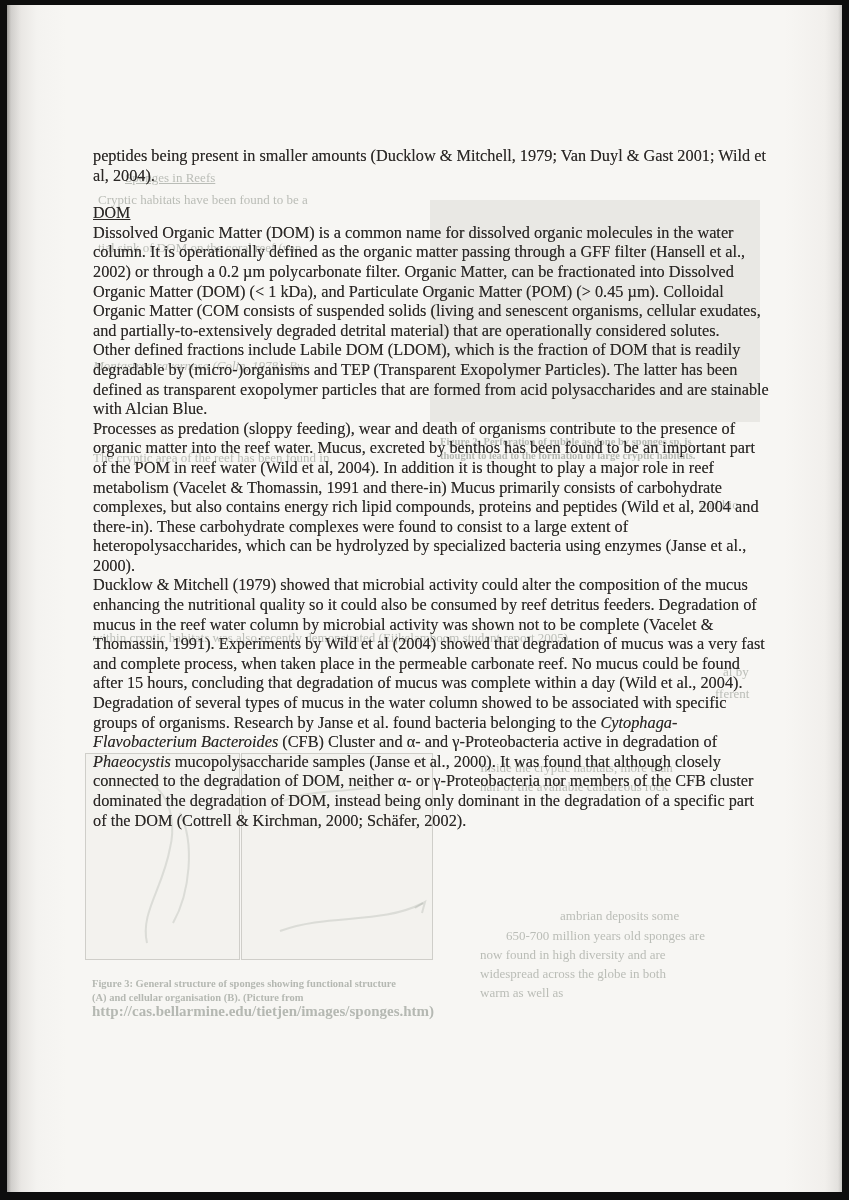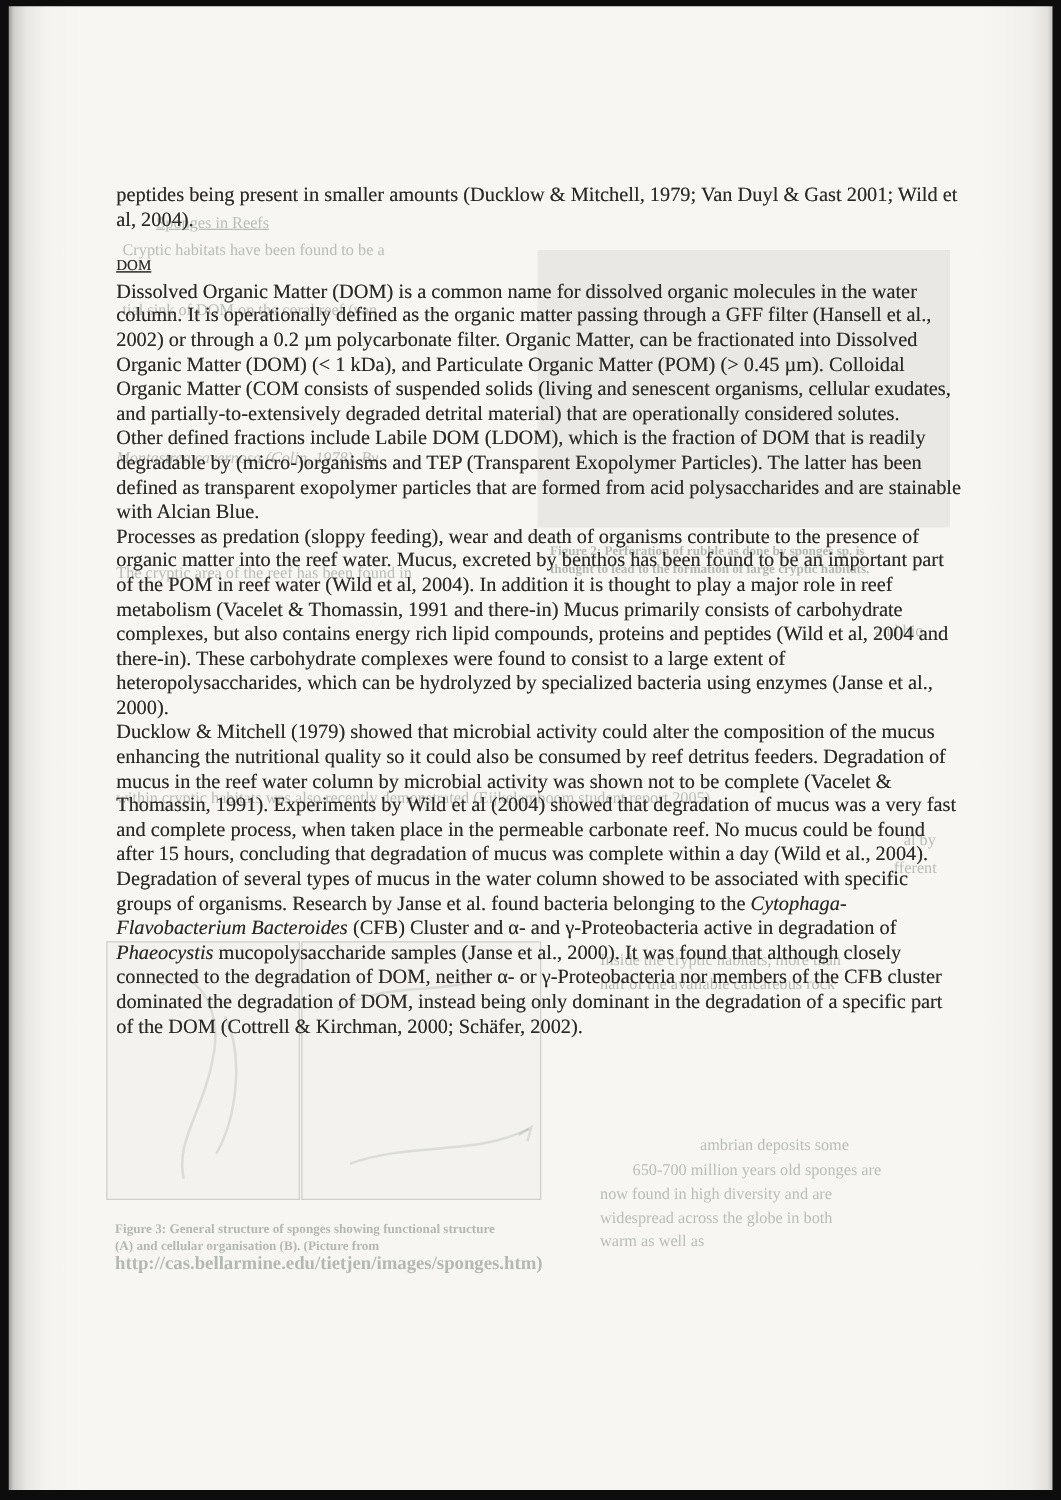--- a/index.html
+++ b/index.html
@@ -41,21 +41,21 @@
   
   .content{
     position:absolute;left:86px;top:0;width:676px;z-index:2;
     color:var(--ink,#2b2826);
     font-size:16.3px;line-height:19.6px;
     text-shadow:0 0 .4px rgba(43,40,38,.55);
   }
   .content p{margin:0;}
   .intro{margin-top:141px !important;}
   .heading{
-    margin:18px 0 0 0;font-size:12px;line-height:19.6px;
+    margin:18px 0 0 0;font-size:16px;line-height:19.6px;
     font-weight:normal;text-decoration:underline;
   }
   .body-para{margin-top:20px;}
   .body-para:first-child{margin-top:0;}
   
   .footer{
     position:absolute;left:86px;top:1008px;width:652px;z-index:2;
     display:flex;justify-content:space-between;align-items:baseline;
   }
   .author{

